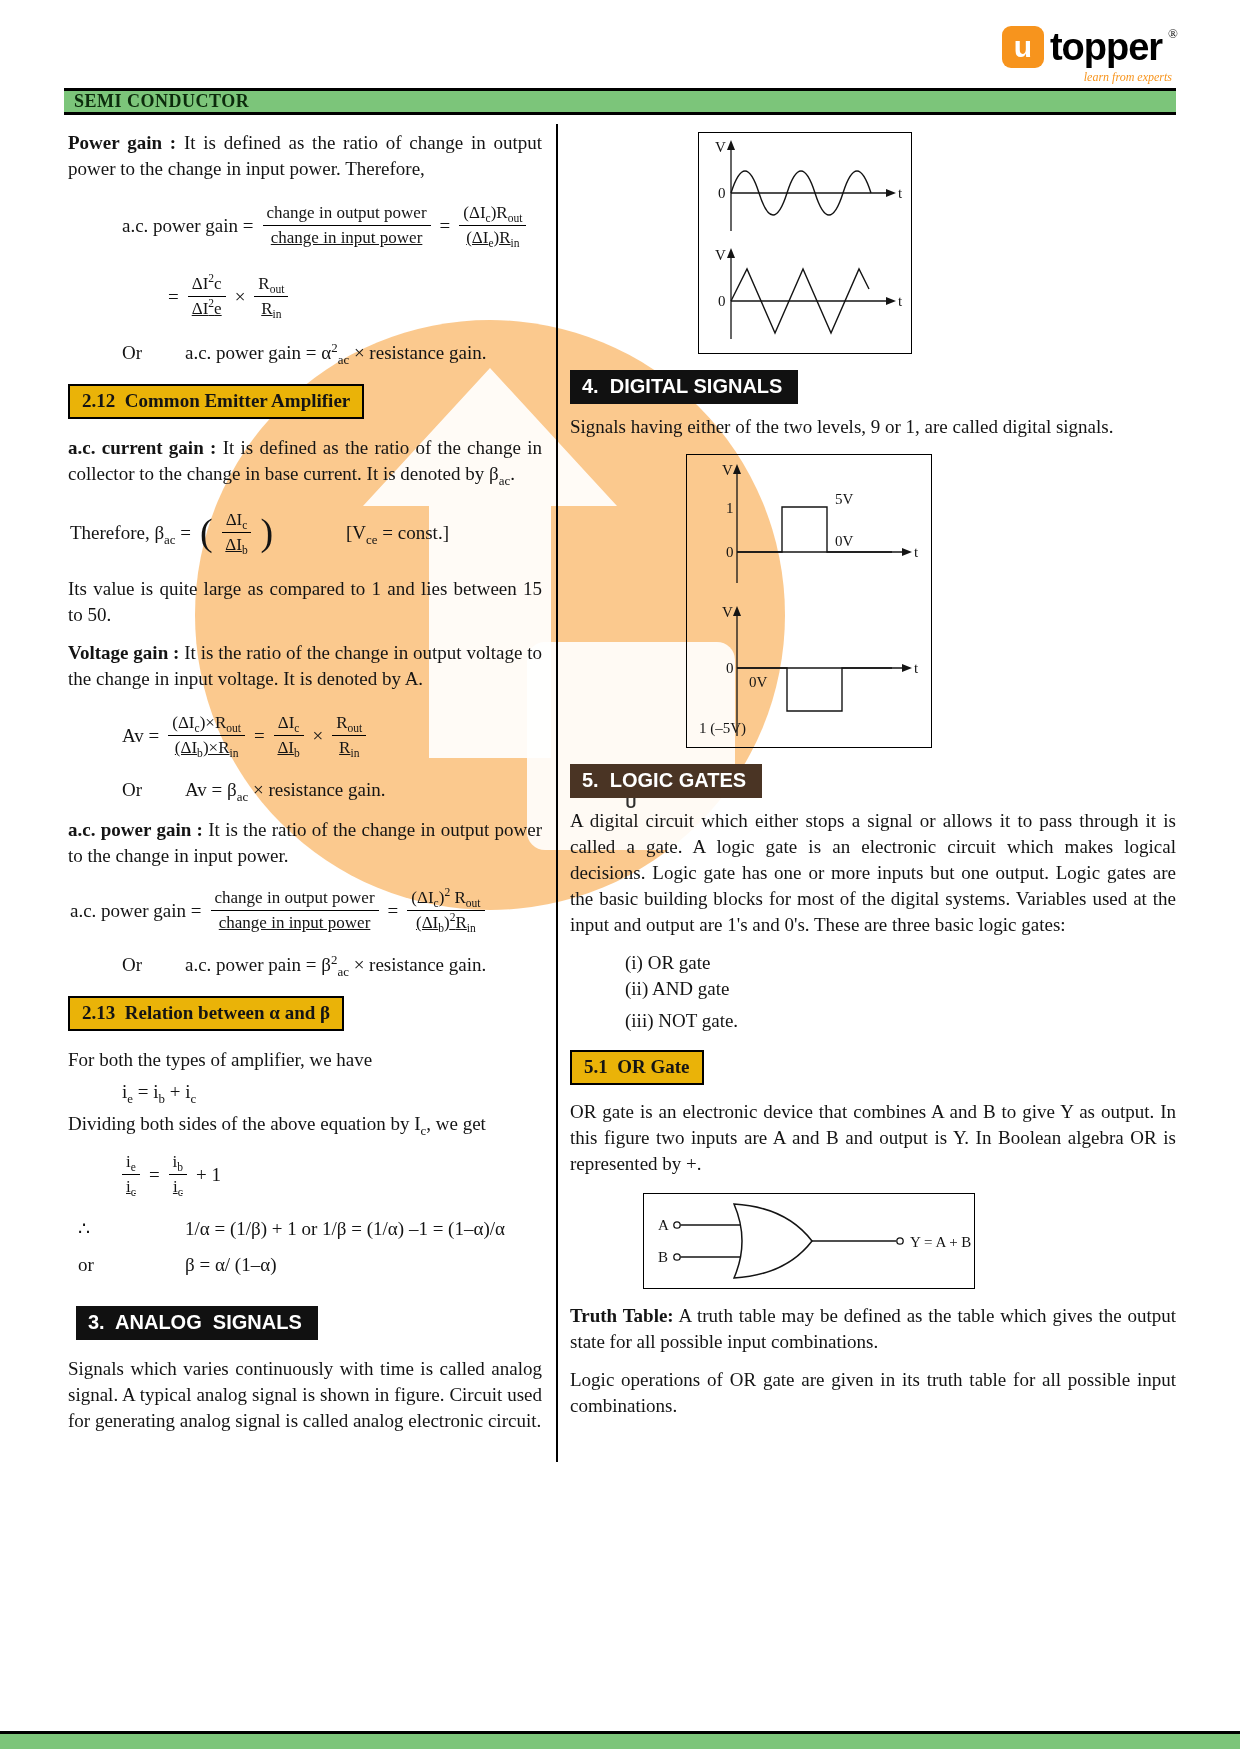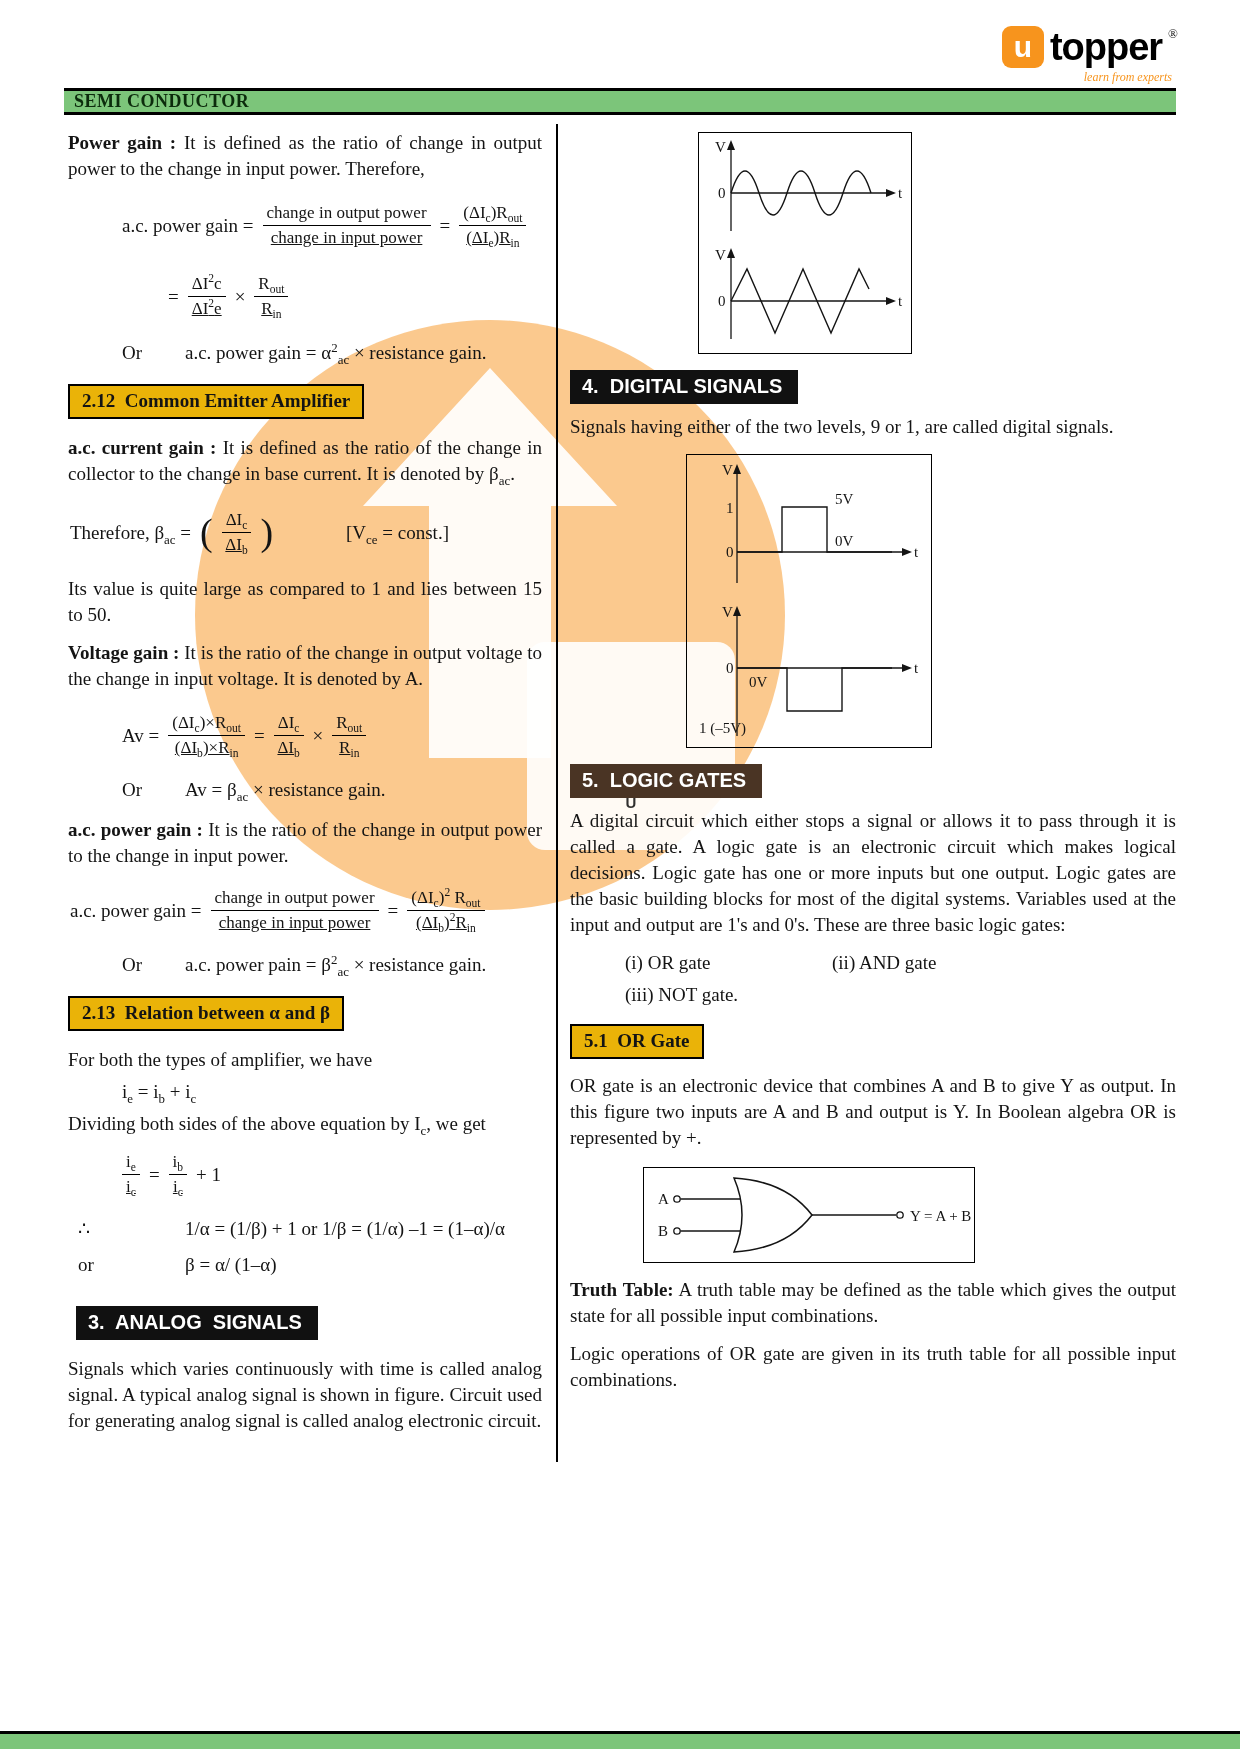--- a/index.html
+++ b/index.html
@@ -53,21 +53,21 @@
     font-weight:bold; font-size:19px; white-space:pre; background:#eab308;
   }
   
   .blackhead {
     display:inline-block; background:#111; color:#fff;
     font-family:"Liberation Sans", sans-serif; font-weight:bold; font-size:20px;
     padding:5px 16px 6px 12px; white-space:pre;
   }
   .blackhead.brown { background:#4a3424; }
   
-  .gates-row { display:flex; margin-left:55px; font-size:19px; line-height:26px; }
+  .gates-row { display:flex; margin-left:55px; font-size:19px; line-height:26px;flex-direction:column; }
   .gates-row .g1 { width:207px; }
   
   .figbox { border:1.6px solid #000; background:transparent; }
   svg text { font-family:"Liberation Serif", serif; font-size:15px; fill:#141414; }
   .ax { stroke:#141414; stroke-width:1.3; fill:none; }
   .wave { stroke:#141414; stroke-width:1.4; fill:none; }
   .ah { fill:#141414; }
   
   .footer-bar { position:absolute; left:0; top:1731px; width:1240px; height:18px; background:#7cc57a; border-top:3px solid #000; z-index:2; }
 </style>

